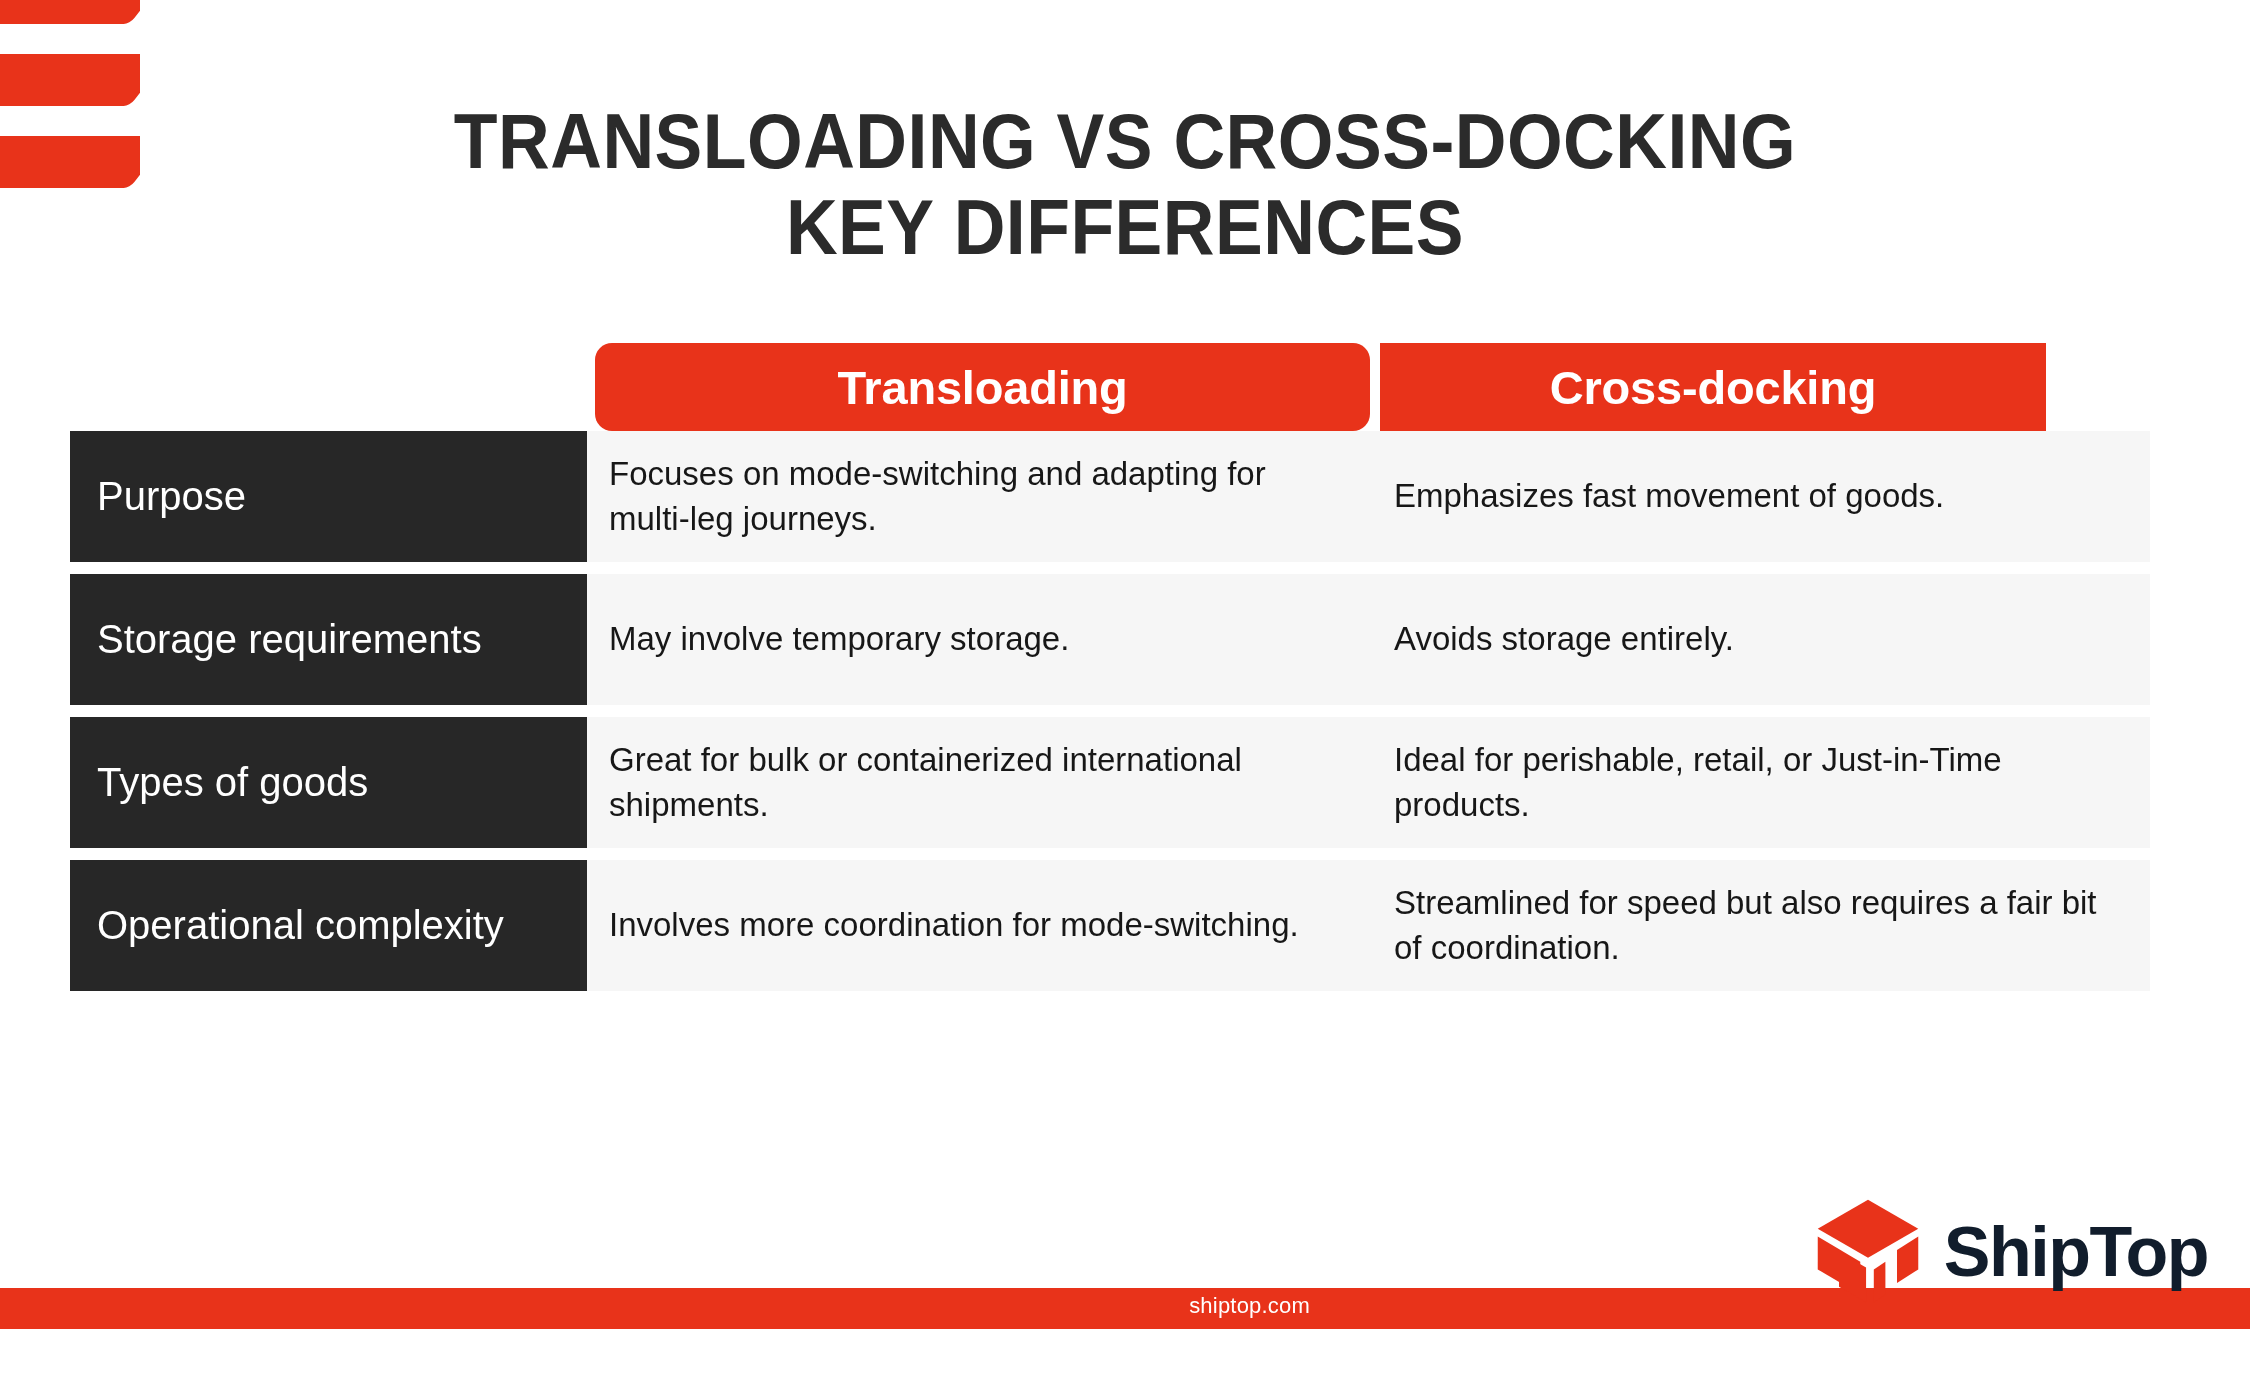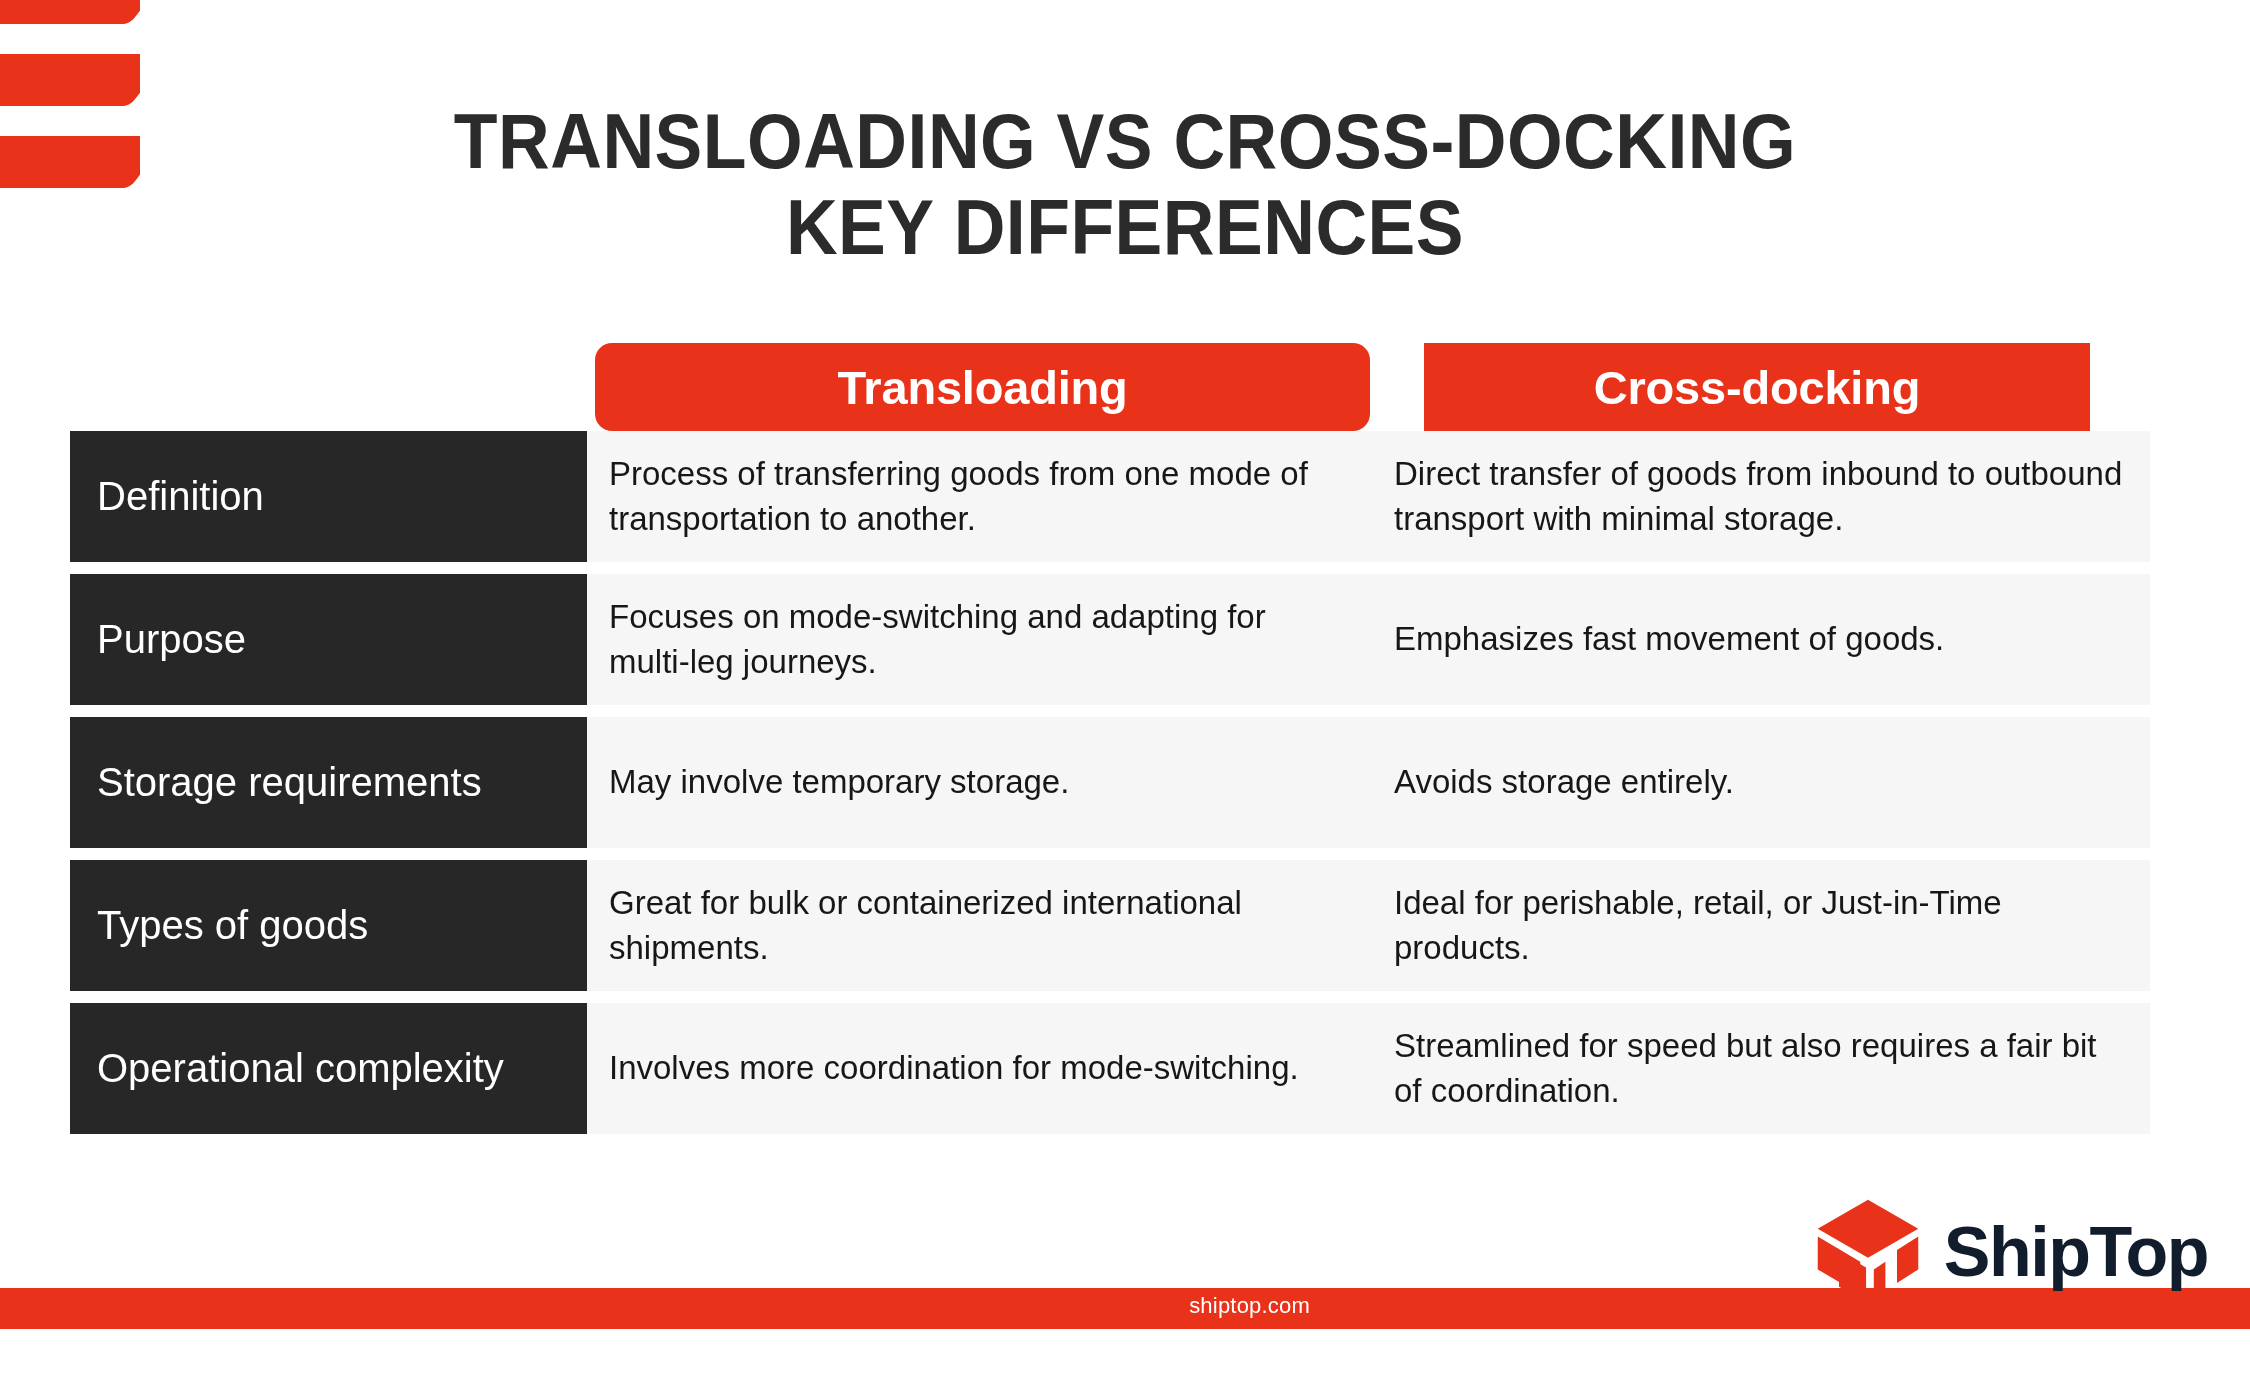--- a/index.html
+++ b/index.html
@@ -76,21 +76,21 @@
     color: #ffffff;
     display: flex;
     align-items: center;
     justify-content: center;
     font-size: 47px;
     font-weight: bold;
     letter-spacing: -0.2px;
   }
   .th.col-a { width: 775px; border-radius: 17px; }
   .th.spacer { width: 10px; background: transparent; }
-  .th.col-b { width: 666px; margin-left: 44px; }
+  .th.col-b { width: 666px; }
 
   .row {
     display: flex;
     align-items: stretch;
     margin-bottom: 12px;
     min-height: 131px;
   }
   .row:first-of-type { margin-top: 8px; }
 
   .cell-label {
@@ -180,27 +180,20 @@
 KEY DIFFERENCES</h1>
 
 <div class="table">
 
   <div class="thead">
     <div class="th col-a">Transloading</div>
     <div class="th spacer"></div>
     <div class="th col-b">Cross-docking</div>
   </div>
 
-  <div class="row">
-    <div class="cell-label">Definition</div>
-    <div class="cell-body">
-      <div class="cell-text col-a">Process of transferring goods from one mode of transportation to another.</div>
-      <div class="cell-text col-b">Direct transfer of goods from inbound to outbound transport with minimal storage.</div>
-    </div>
-  </div>
 
   <div class="row">
     <div class="cell-label">Purpose</div>
     <div class="cell-body">
       <div class="cell-text col-a">Focuses on mode-switching and adapting for multi-leg journeys.</div>
       <div class="cell-text col-b">Emphasizes fast movement of goods.</div>
     </div>
   </div>
 
   <div class="row">

